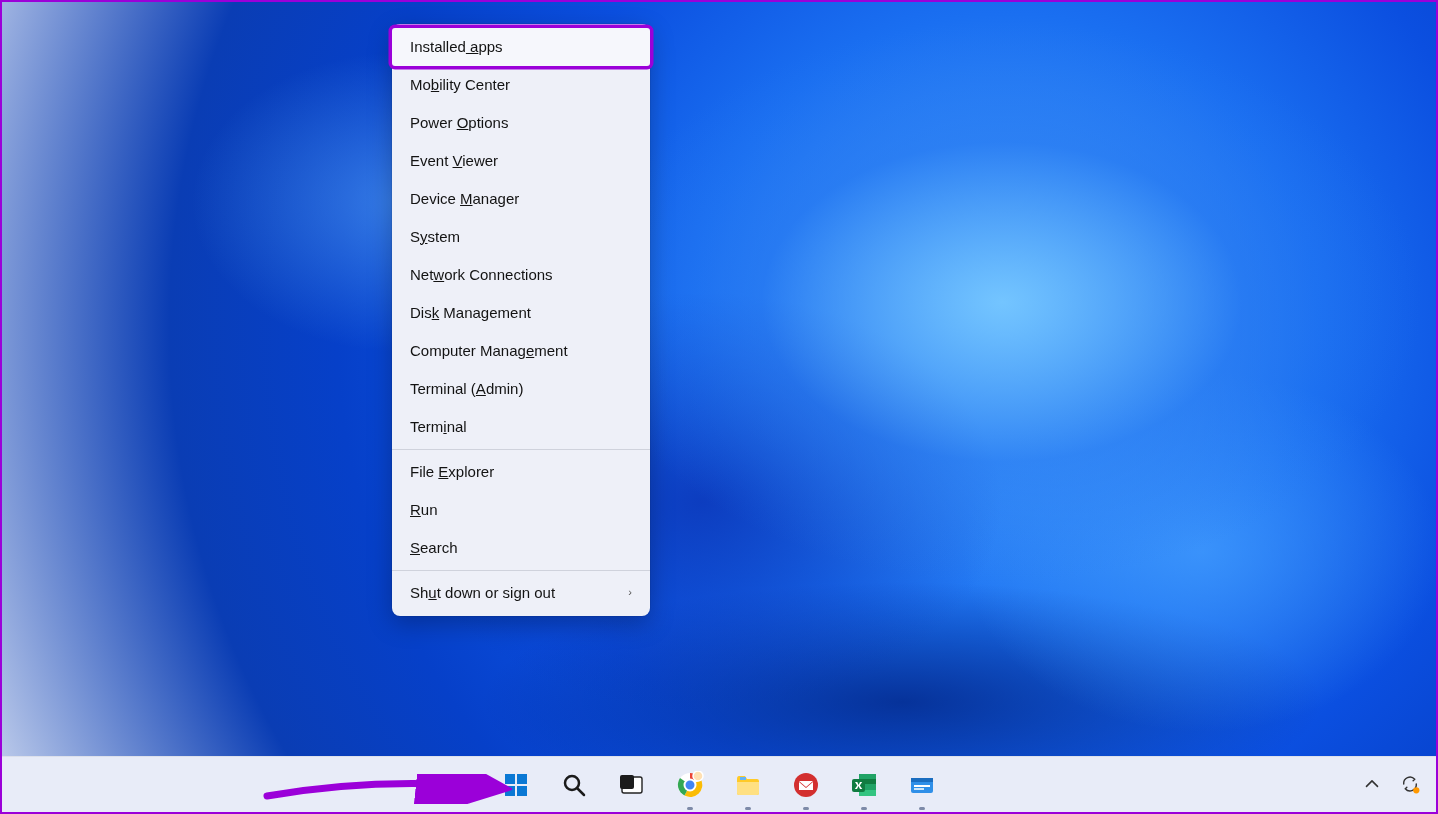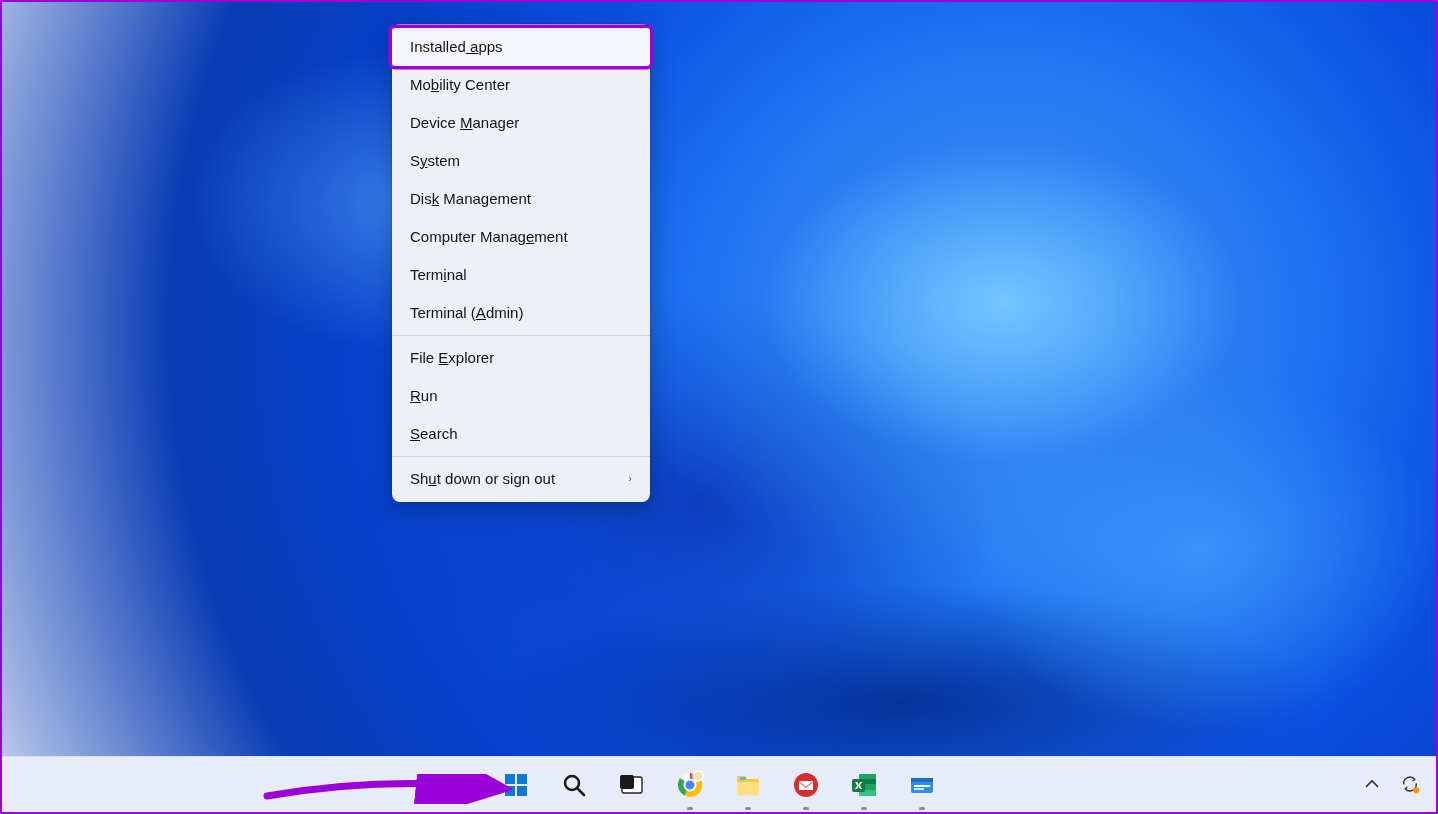--- a/index.html
+++ b/index.html
@@ -142,36 +142,45 @@
 <div class="desktop"></div>
 
 <div class="context-menu" id="ctx">
     <div class="menu-item highlighted">
       <span>Installed<u> a</u>pps</span>
     </div>
     <div class="menu-item">
       <span>Mo<u>b</u>ility Center</span>
     </div>
     <div class="menu-item">
+      <span>Power <u>O</u>ptions</span>
+    </div>
+    <div class="menu-item">
+      <span>Event <u>V</u>iewer</span>
+    </div>
+    <div class="menu-item">
       <span>Device <u>M</u>anager</span>
     </div>
     <div class="menu-item">
       <span>S<u>y</u>stem</span>
     </div>
     <div class="menu-item">
+      <span>Net<u>w</u>ork Connections</span>
+    </div>
+    <div class="menu-item">
       <span>Dis<u>k</u> Management</span>
     </div>
     <div class="menu-item">
       <span>Computer Manag<u>e</u>ment</span>
     </div>
     <div class="menu-item">
+      <span>Terminal (<u>A</u>dmin)</span>
+    </div>
+    <div class="menu-item">
       <span>Term<u>i</u>nal</span>
-    </div>
-    <div class="menu-item">
-      <span>Terminal (<u>A</u>dmin)</span>
     </div>
     <div class="separator"></div>
     <div class="menu-item">
       <span>File <u>E</u>xplorer</span>
     </div>
     <div class="menu-item">
       <span><u>R</u>un</span>
     </div>
     <div class="menu-item">
       <span><u>S</u>earch</span>

